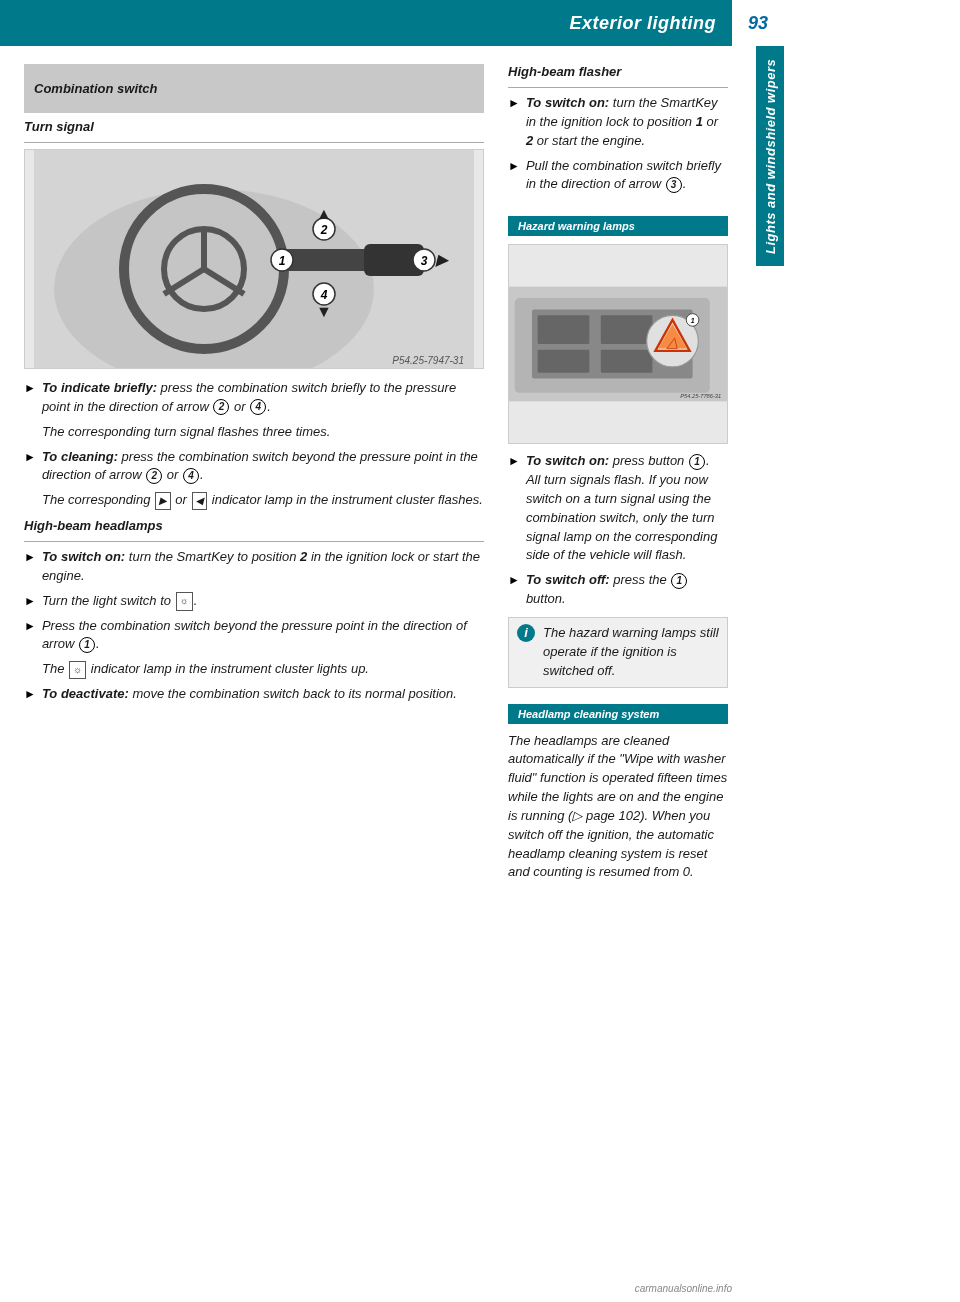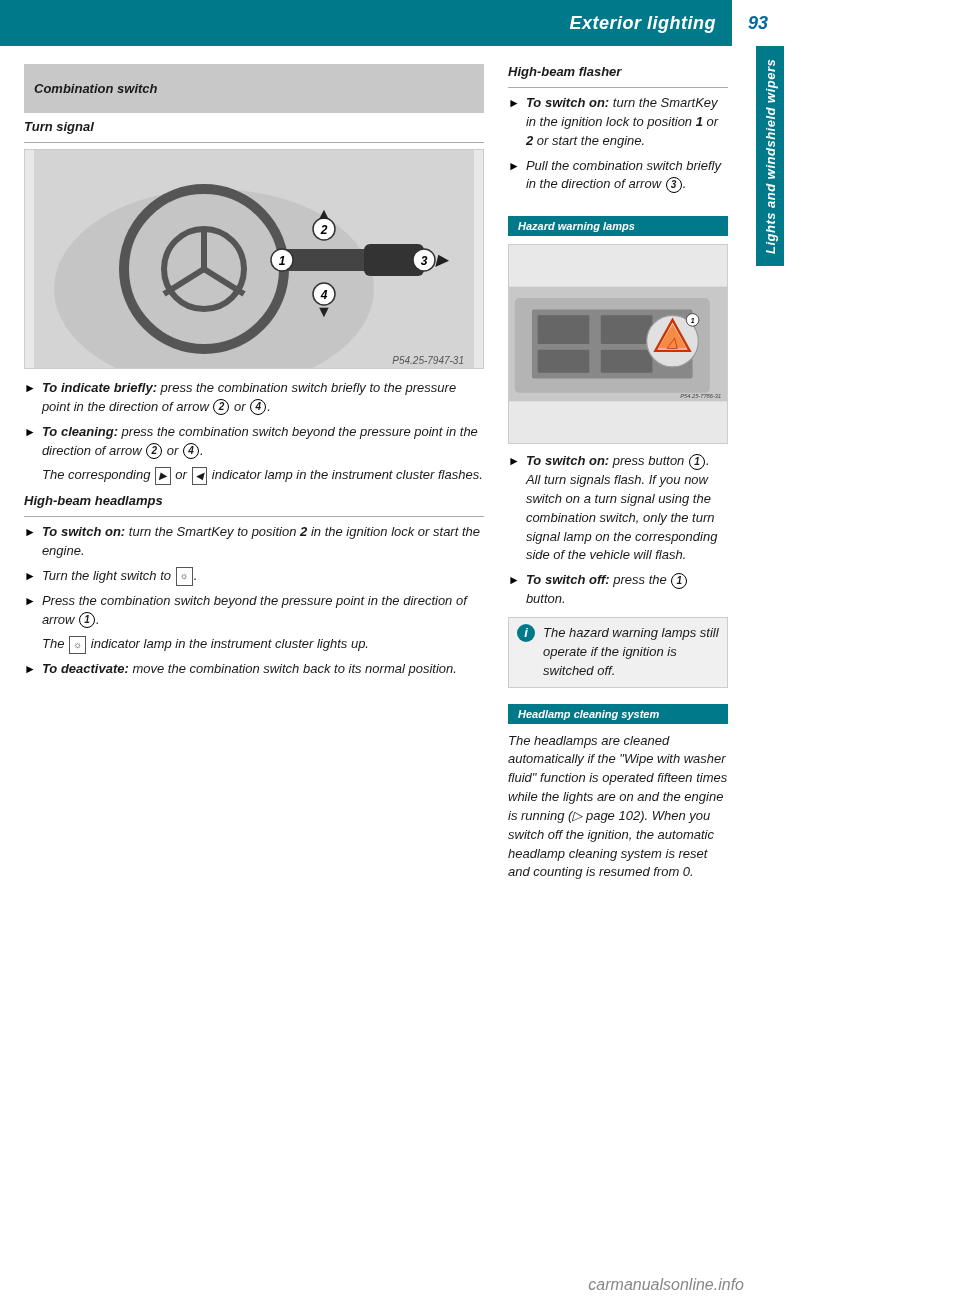--- a/index.html
+++ b/index.html
@@ -225,22 +225,22 @@
 
     
     .hazard-svg {
       width: 100%;
       height: 200px;
     }
 
     .bottom-logo {
       position: absolute;
       bottom: 8px;
-      right: 40px;
-      font-size: 16px;
+      right: 52px;
+      font-size: 10px;
       color: #888;
     }
   </style>
 </head>
 <body>
 
 <div style="position:relative; width:784px; min-height:1302px;font-style:italic;">
 
   <div class="header-bar">
     <div class="header-title">Exterior lighting</div>
@@ -300,20 +300,23 @@
         </svg>
       </div>
 
       
       <div class="bullet-section">
         <div class="bullet-item">
           <span class="bullet-arrow">►</span>
           <div class="bullet-text">
             <span class="bold">To indicate briefly:</span> press the combination switch briefly to the pressure point in the direction of arrow <span class="circle-num">2</span> or <span class="circle-num">4</span>.
           </div>
+        </div>
+        <div class="note-indent">
+          The corresponding turn signal flashes three times.
         </div>
 
         <div class="bullet-item">
           <span class="bullet-arrow">►</span>
           <div class="bullet-text">
             <span class="bold">To cleaning:</span> press the combination switch beyond the pressure point in the direction of arrow <span class="circle-num">2</span> or <span class="circle-num">4</span>.
           </div>
         </div>
         <div class="note-indent">
           The corresponding <span class="icon-box">▶</span> or <span class="icon-box">◀</span> indicator lamp in the instrument cluster flashes.

